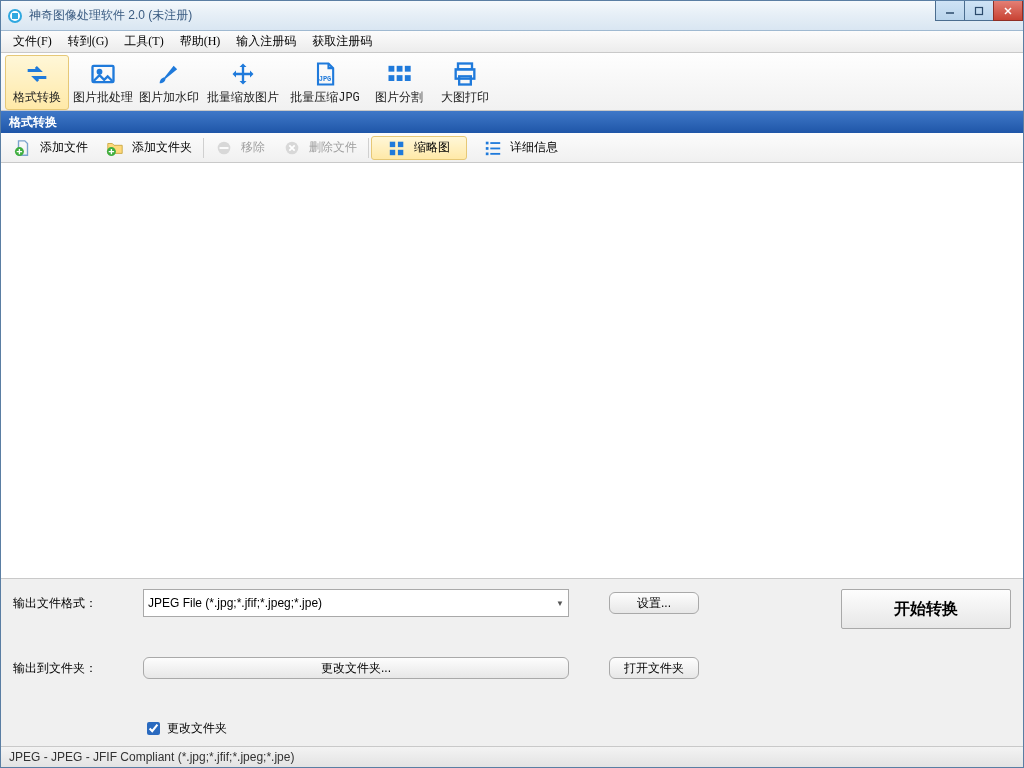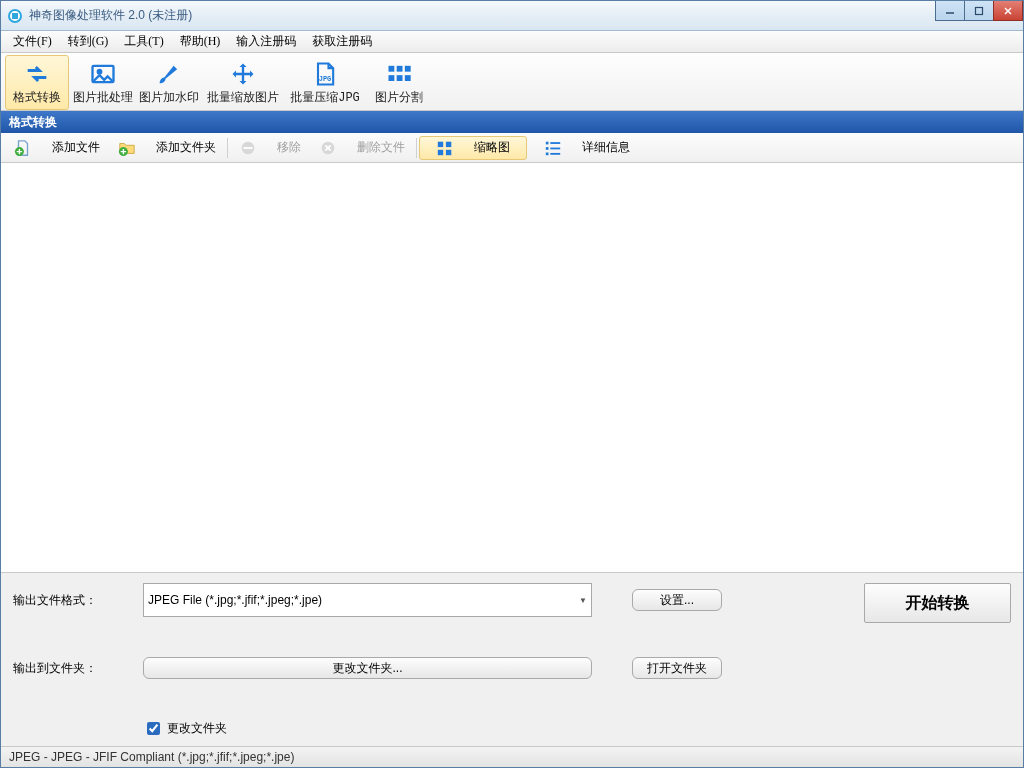--- a/index.html
+++ b/index.html
@@ -32,44 +32,44 @@
   .toolbtn .ticon { height:32px; display:flex; align-items:center; justify-content:center; }
   .toolbtn .tlabel { font-size:12px; color:#222; padding-bottom:3px;}
   .toolbtn.active { background:linear-gradient(to bottom,#fff7d8,#ffe9a8); border:1px solid #e6c877; }
   .toolbtn svg { display:block; }
 
   
   .sectionbar { height:22px; background:linear-gradient(to bottom,#3f78c8,#1f56a8); color:#fff; font-weight:bold; display:flex; align-items:center; padding:0 8px; font-size:12px;}
 
   
   .subtoolbar { height:30px; background:linear-gradient(to bottom,#fcfcfc,#f0f0f0); border-bottom:1px solid #c9c9c9; display:flex; align-items:center; padding:0 4px;}
-  .subbtn { display:flex; align-items:center; gap:20px; padding:2px 8px; height:24px; border:1px solid transparent; border-radius:3px; cursor:default;}
+  .subbtn { display:flex; align-items:center; gap:8px; padding:2px 8px; height:24px; border:1px solid transparent; border-radius:3px; cursor:default;}
   .subbtn.disabled { color:#a0a0a0; }
   .subbtn .sicon { width:18px;height:18px;display:flex;align-items:center;justify-content:center;}
   .subtoolbar .sep { width:1px;height:20px;background:#d0d0d0;margin:0 2px;}
   .subbtn.view { padding:2px 16px; }
   .subbtn.view.active { background:linear-gradient(to bottom,#fff7d8,#ffe9a8); border:1px solid #e6c877;}
 
   
   .content { flex:1; background:#fff; margin:0 12px 6px 12px; border:none;}
 
   
   .outer { display:flex; flex-direction:column; height:100%; border:1px solid #5a7ea3;}
 
   .body-inner { flex:1; display:flex; flex-direction:column; background:#fff; }
 
   
   .bottompanel { border-top:1px solid #c9c9c9; background:#f0f0f0; padding:10px 12px 8px 12px; display:flex; align-items:flex-start; gap:12px;}
   .formarea { flex:1; display:grid; grid-template-columns:90px 1fr 90px 90px; grid-row-gap:6px; grid-column-gap:6px; align-items:center;gap:40px;}
   .formlabel { font-size:12px; }
-  .combo, .txt { height:34px; border:1px solid #a9a9a9; background:#fff; padding:1px 4px; font-size:12px; font-family:inherit;}
+  .combo, .txt { height:28px; border:1px solid #a9a9a9; background:#fff; padding:1px 4px; font-size:12px; font-family:inherit;}
   .combo { appearance:none; position:relative; display:flex; align-items:center; justify-content:space-between;}
   .combo .arrow { font-size:8px; color:#555; }
   .smallbtn { height:22px; border:1px solid #a9a9a9; background:linear-gradient(to bottom,#fdfdfd,#e7e7e7); font-size:12px; display:flex; align-items:center; justify-content:center; cursor:default; border-radius:6px;}
-  .bigbtn { width:147px; height:40px; border:1px solid #a9a9a9; background:linear-gradient(to bottom,#fdfdfd,#e7e7e7); font-size:16px; font-weight:bold; display:flex; align-items:center; justify-content:center; border-radius:2px; cursor:default;}
+  .bigbtn { width:170px; height:40px; border:1px solid #a9a9a9; background:linear-gradient(to bottom,#fdfdfd,#e7e7e7); font-size:16px; font-weight:bold; display:flex; align-items:center; justify-content:center; border-radius:2px; cursor:default;}
   .checkrow { grid-column:2 / span 3; display:flex; align-items:center; gap:4px; font-size:12px;}
   .checkrow input { accent-color:#2a6abf; }
 
   
   .statusbar { height:21px; background:linear-gradient(to bottom,#f3f3f3,#e3e3e3); border-top:1px solid #c9c9c9; display:flex; align-items:center; padding:0 8px; font-size:12px; color:#333;}
 </style>
 </head>
 <body>
 
 <div class="outer">
@@ -163,20 +163,30 @@
             <rect x="3" y="5" width="5" height="5"></rect>
             <rect x="10" y="5" width="5" height="5"></rect>
             <rect x="17" y="5" width="5" height="5"></rect>
             <rect x="3" y="13" width="5" height="5"></rect>
             <rect x="10" y="13" width="5" height="5"></rect>
             <rect x="17" y="13" width="5" height="5"></rect>
           </svg>
         </span>
       <span class="tlabel">图片分割</span>
     </div>
+    <div class="toolbtn">
+      <span class="ticon">
+          <svg width="28" height="28" viewBox="0 0 24 24" fill="none" stroke="#1f7adb" stroke-width="2">
+            <rect x="6" y="3" width="12" height="5"></rect>
+            <rect x="4" y="8" width="16" height="8"></rect>
+            <rect x="7" y="14" width="10" height="7"></rect>
+          </svg>
+        </span>
+      <span class="tlabel">大图打印</span>
+    </div>
   </div>
 
   <div class="sectionbar">
     <span>格式转换</span>
   </div>
 
   <div class="subtoolbar">
     <div class="subbtn">
       <span class="sicon">
           <svg width="18" height="18" viewBox="0 0 20 20">

